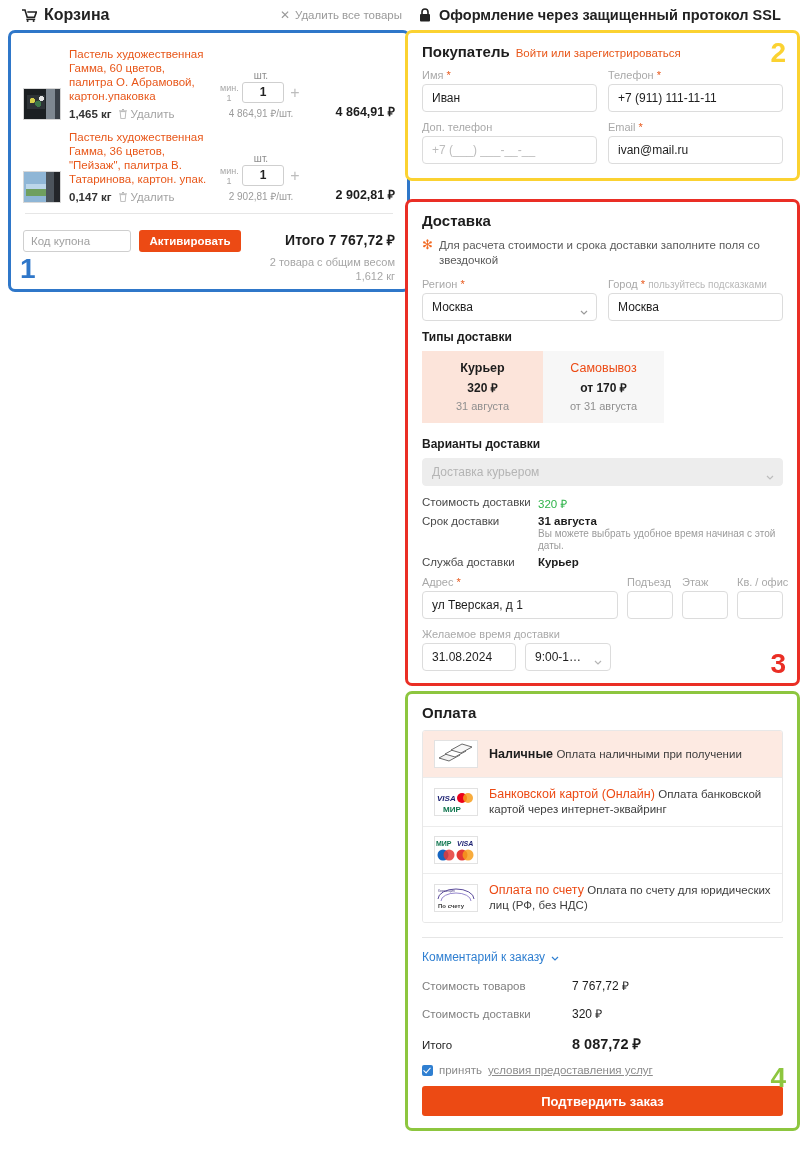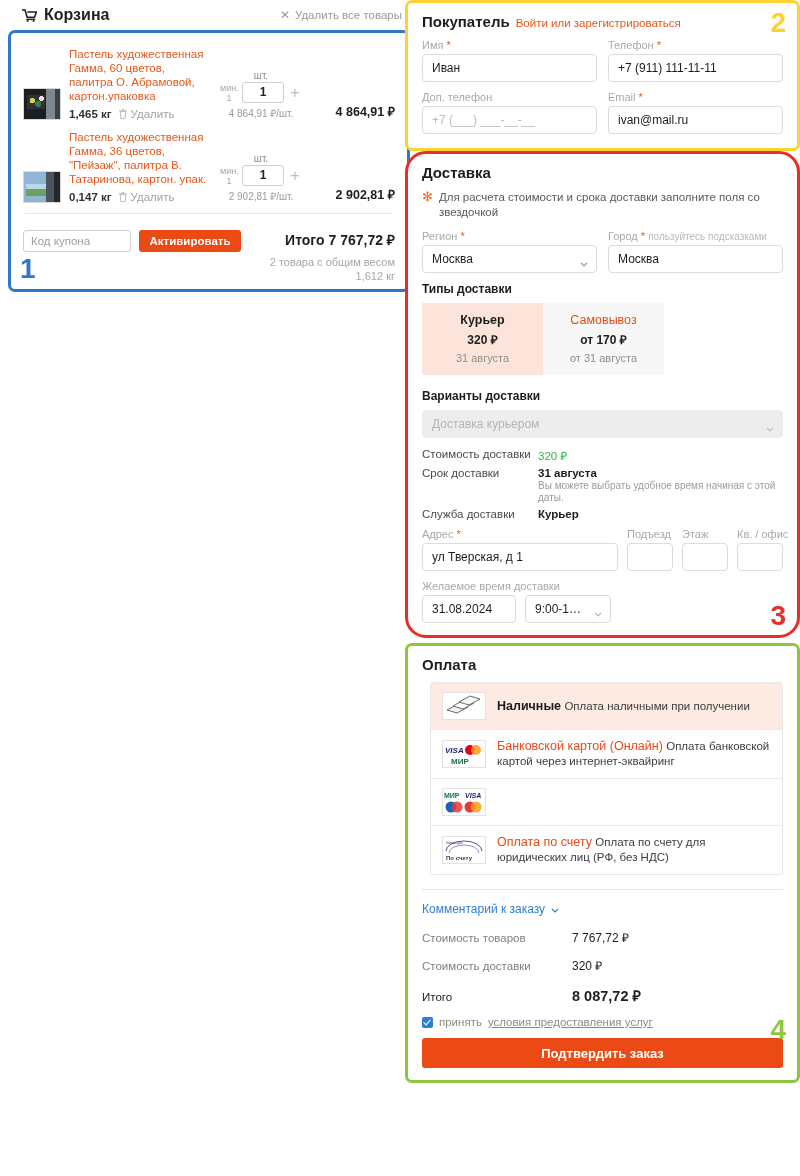--- a/index.html
+++ b/index.html
@@ -130,21 +130,21 @@
   .kv .v .vnote { font-size:10px; color:#9b9b9b; line-height:12px; display:block; margin-top:1px; }
 
   .addr-row { display:flex; gap:9px; margin-top:8px; }
   .addr-main { flex:1 1 auto; }
   .addr-sm { width:46px; flex:none; }
   .dt-row { display:flex; gap:9px; }
   .dt-date-in { width:94px; }
   .dt-time-in { width:86px; }
 
   
-  .pay-list { border:1px solid #e8e8e8; border-radius:3px; overflow:hidden; margin-top:2px;margin-left:8px; }
+  .pay-list { border:1px solid #e8e8e8; border-radius:3px; overflow:hidden; margin-top:2px; }
   .pay-item { display:flex; align-items:center; gap:11px; padding:9px 11px; border-bottom:1px solid #ececec; cursor:pointer; background:#fff; }
   .pay-item:last-child { border-bottom:none; }
   .pay-item.sel { background:#fdeae2; }
   .pay-ico { width:44px; height:28px; flex:none; border:1px solid #e2e2e2; background:#fff; position:relative; overflow:hidden; }
   .pay-txt { min-width:0; }
   .pay-name { font-size:12.5px; color:#ec4a14; line-height:15px; }
   .pay-item.sel .pay-name { color:#1d1d1d; font-weight:bold; }
   .pay-desc { font-size:11.5px; color:#3d3d3d; line-height:15px; margin-top:2px; }
 
   .pay-sep { border-top:1px solid #e6e6e6; margin:14px 0 12px 0; }
@@ -265,20 +265,29 @@
           </div>
         </div>
 
       </div>
       <span class="badge">1</span>
     </div>
   </div>
 
   <div class="col-right">
 
+    <div class="ssl-header">
+      <span class="lock">
+        <svg width="12" height="14" viewBox="0 0 12 14">
+          <path d="M3 6V4a3 3 0 016 0v2" fill="none" stroke="#222" stroke-width="1.6"></path>
+          <rect x="1" y="6" width="10" height="7.5" rx="1" fill="#222"></rect>
+        </svg>
+      </span>
+      <span class="ssl-title">Оформление через защищенный протокол SSL</span>
+    </div>
 
     <div class="numbox box2">
       <div class="sec-pad">
         <div class="sec-title">
           <span>Покупатель</span><span class="inline-link">Войти или зарегистрироваться</span>
         </div>
         <div class="frow">
           <div class="fcell">
             <div class="flabel"><span>Имя</span> <span class="req">*</span></div>
             <div class="finput">Иван</div>
@@ -295,21 +304,21 @@
           </div>
           <div class="fcell">
             <div class="flabel"><span>Email</span> <span class="req">*</span></div>
             <div class="finput">ivan@mail.ru</div>
           </div>
         </div>
       </div>
       <span class="badge">2</span>
     </div>
 
-    <div class="numbox box3" style="margin-top:0;border-radius:21px;">
+    <div class="numbox box3" style="margin-top:18px;">
       <div class="sec-pad">
         <div class="sec-title">Доставка</div>
 
         <div class="notice">
           <span class="star">✻</span>
           <span>Для расчета стоимости и срока доставки заполните поля со звездочкой</span>
         </div>
 
         <div class="frow">
           <div class="fcell">

